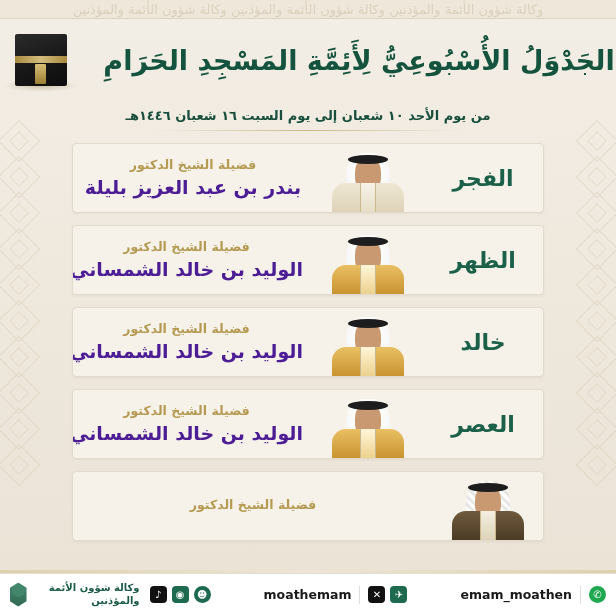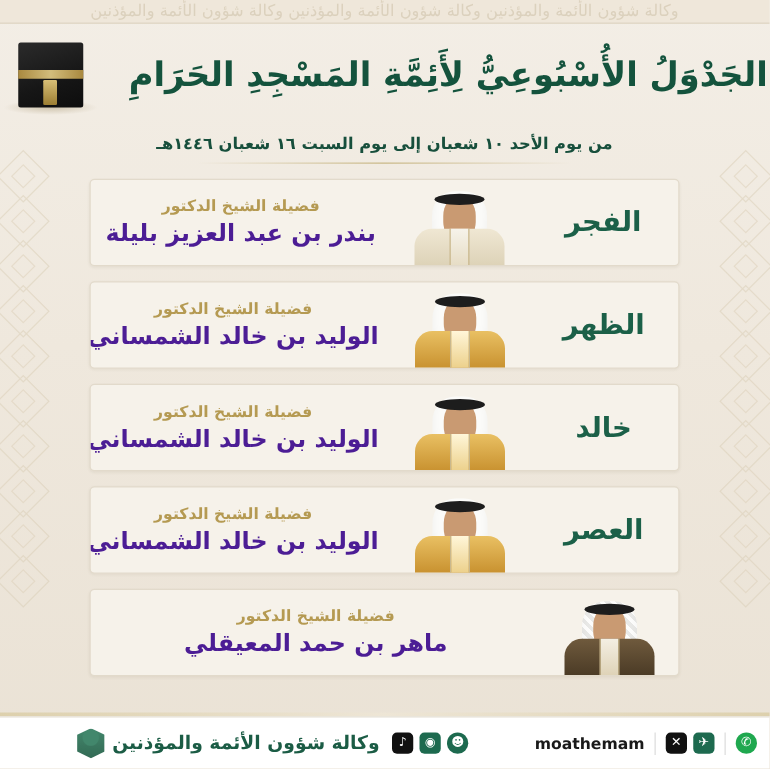--- a/index.html
+++ b/index.html
@@ -323,21 +323,21 @@
   }
   .f-right .emblem {
     width: 22px; height: 24px;
     background:
       radial-gradient(circle at 50% 30%, #2e7a5c 0 6px, rgba(0,0,0,0) 7px),
       linear-gradient(180deg,#2e7a5c,#1d5a42);
     clip-path: polygon(50% 0, 100% 22%, 100% 78%, 50% 100%, 0 78%, 0 22%);
     opacity: .9;
   }
   .f-right .agency {
-    font-size: 15px;
+    font-size: 10px;
     font-weight: bold;
     color: #1b5c45;
     text-align: right;
     line-height: 1.25;
   }
 
   
   .bottom-strip {
     position: absolute;
     left: 0; right: 0;
@@ -480,21 +480,20 @@
           <div class="ghutra-front"></div>
           <div class="beard"></div>
           <div class="igal"></div>
           <div class="bisht brown">
               <div class="trim"></div>
             </div>
         </div>
       </div>
       <div class="names">
         <div class="honorific">فضيلة الشيخ الدكتور</div>
-        <div class="sheikh-name">ماهر بن حمد المعيقلي</div>
       </div>
     </div>
 
   </div>
 
   <div class="bottom-strip"></div>
 
   <div class="footer">
     <div class="f-left">
 
@@ -503,20 +502,21 @@
         <span class="f-ico">◉</span>
         <span class="f-ico round">☻</span>
         <span class="f-text">moathemam</span>
       </div>
 
       <div class="f-sep"></div>
 
       <div class="f-group">
         <span class="f-ico dark">✕</span>
         <span class="f-ico">✈</span>
+        <span class="f-text">emam_moathen</span>
       </div>
 
       <div class="f-sep"></div>
 
       <div class="f-group">
         <span class="f-ico green round">✆</span>
       </div>
 
     </div>
 

